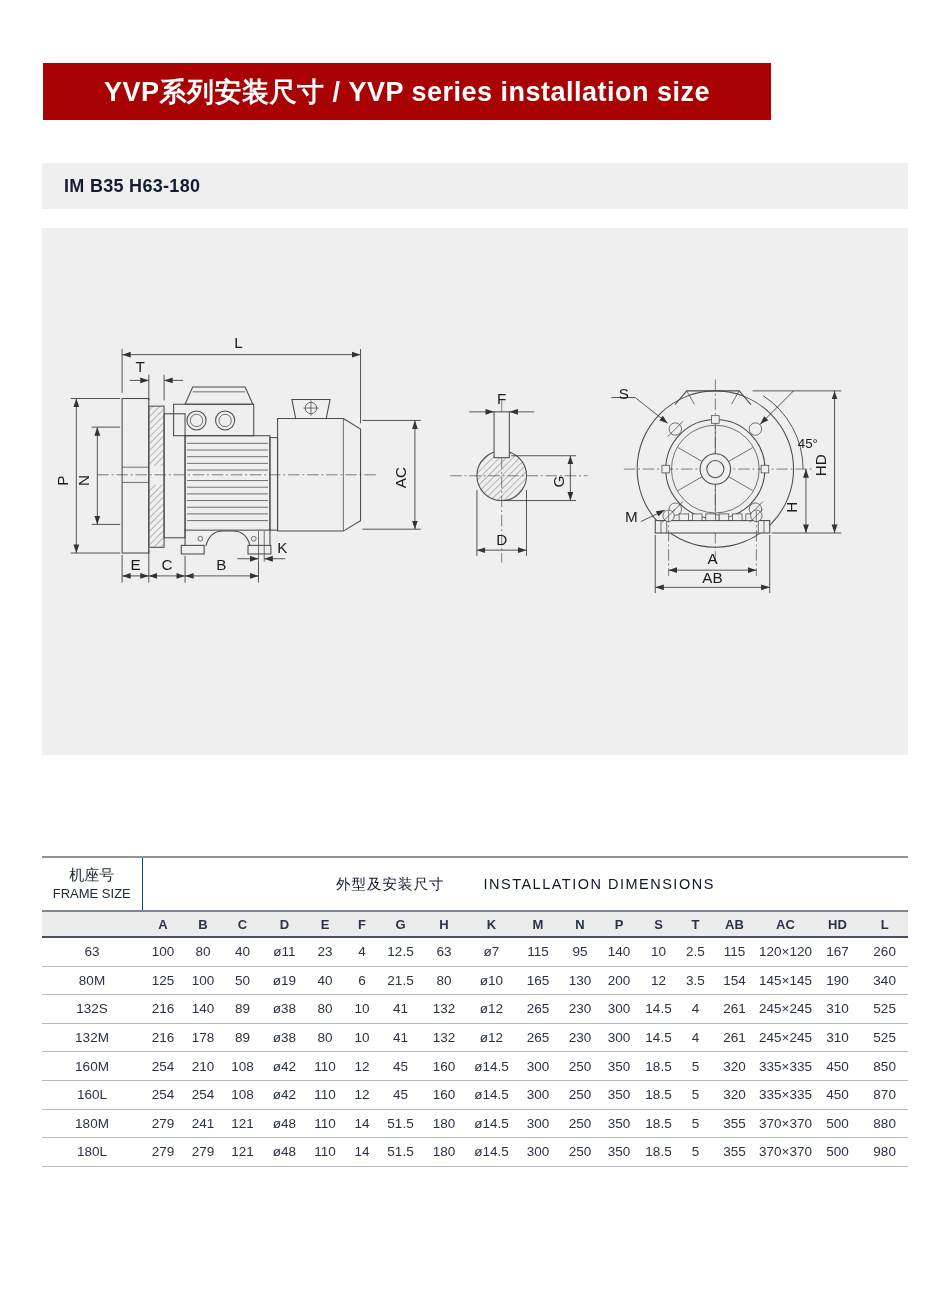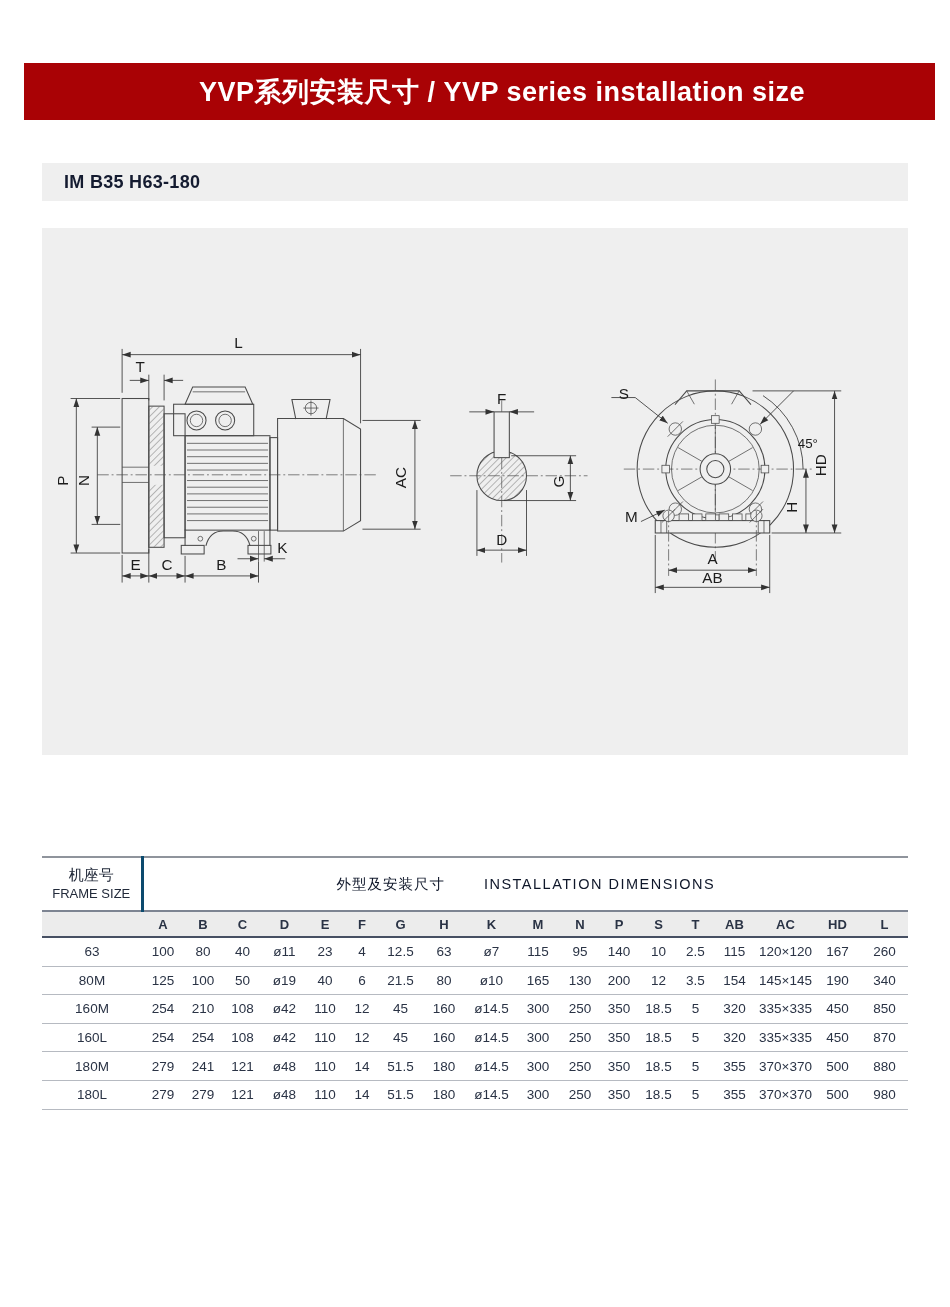--- a/index.html
+++ b/index.html
@@ -1,33 +1,33 @@
 <!DOCTYPE html>
 <html><head>
 <meta charset="utf-8">
 <style>
   html,body{margin:0;padding:0;background:#ffffff;}
   body{width:950px;height:1307px;position:relative;font-family:"Liberation Sans",sans-serif;overflow:hidden;}
 
-  .banner{position:absolute;left:24px;top:63px;width:866px;height:57px;background:#a90205;
-          display:flex;align-items:center;justify-content:center;padding-left:45px;}
+  .banner{position:absolute;left:43px;top:63px;width:728px;height:57px;background:#a90205;
+          display:flex;align-items:center;justify-content:center;}
   .banner .title{color:#ffffff;font-size:27px;font-weight:bold;letter-spacing:.5px;}
 
-  .tagbar{position:absolute;left:42px;top:163px;width:866px;height:38px;background:#efefef;
+  .tagbar{position:absolute;left:42px;top:163px;width:866px;height:46px;background:#efefef;
           display:flex;align-items:center;}
   .tagbar .tag{margin-left:22px;font-size:18px;font-weight:bold;color:#141b30;letter-spacing:.3px;}
 
   .canvas{position:absolute;left:42px;top:228px;width:866px;height:527px;background:#efefef;}
   .canvas svg{display:block;}
 
   .tablewrap{position:absolute;left:42px;top:856px;width:866px;}
   table{border-collapse:collapse;width:866px;table-layout:fixed;}
   td,th{padding:0;text-align:center;vertical-align:middle;font-weight:normal;}
   tr.bandrow th{height:52px;border-top:2px solid #8f949c;border-bottom:2px solid #7d8492;background:#fff;}
-  th.frame-head{border-right:3px solid #0c4a6e;color:#222a3a;font-size:13px;line-height:1.35;}
+  th.frame-head{border-right:1px solid #0c4a6e;color:#222a3a;font-size:13px;line-height:1.35;}
   th.frame-head .cn{font-size:15px;}
   th.dims-head{color:#0f172a;font-size:14.5px;letter-spacing:1px;}
   th.dims-head .en{margin-left:34px;letter-spacing:1.5px;}
   tr.letterrow td{height:24px;background:#ececec;border-bottom:2px solid #475063;
                   font-size:13px;color:#2a3345;font-weight:bold;}
   tbody td{height:27.6px;border-bottom:1px solid #b6bac1;font-size:13.5px;color:#2a3345;}
   tbody td.frame-cell{color:#2a3345;}
 
   
   .ln{stroke:#4a4a4a;stroke-width:1.1;fill:none;stroke-linecap:square;}
@@ -335,20 +335,62 @@
           <td>130</td>
           <td>200</td>
           <td>12</td>
           <td>3.5</td>
           <td>154</td>
           <td>145×145</td>
           <td>190</td>
           <td>340</td>
         </tr>
         <tr>
+          <td class="frame-cell">132S</td>
+          <td>216</td>
+          <td>140</td>
+          <td>89</td>
+          <td>ø38</td>
+          <td>80</td>
+          <td>10</td>
+          <td>41</td>
+          <td>132</td>
+          <td>ø12</td>
+          <td>265</td>
+          <td>230</td>
+          <td>300</td>
+          <td>14.5</td>
+          <td>4</td>
+          <td>261</td>
+          <td>245×245</td>
+          <td>310</td>
+          <td>525</td>
+        </tr>
+        <tr>
+          <td class="frame-cell">132M</td>
+          <td>216</td>
+          <td>178</td>
+          <td>89</td>
+          <td>ø38</td>
+          <td>80</td>
+          <td>10</td>
+          <td>41</td>
+          <td>132</td>
+          <td>ø12</td>
+          <td>265</td>
+          <td>230</td>
+          <td>300</td>
+          <td>14.5</td>
+          <td>4</td>
+          <td>261</td>
+          <td>245×245</td>
+          <td>310</td>
+          <td>525</td>
+        </tr>
+        <tr>
           <td class="frame-cell">160M</td>
           <td>254</td>
           <td>210</td>
           <td>108</td>
           <td>ø42</td>
           <td>110</td>
           <td>12</td>
           <td>45</td>
           <td>160</td>
           <td>ø14.5</td>

